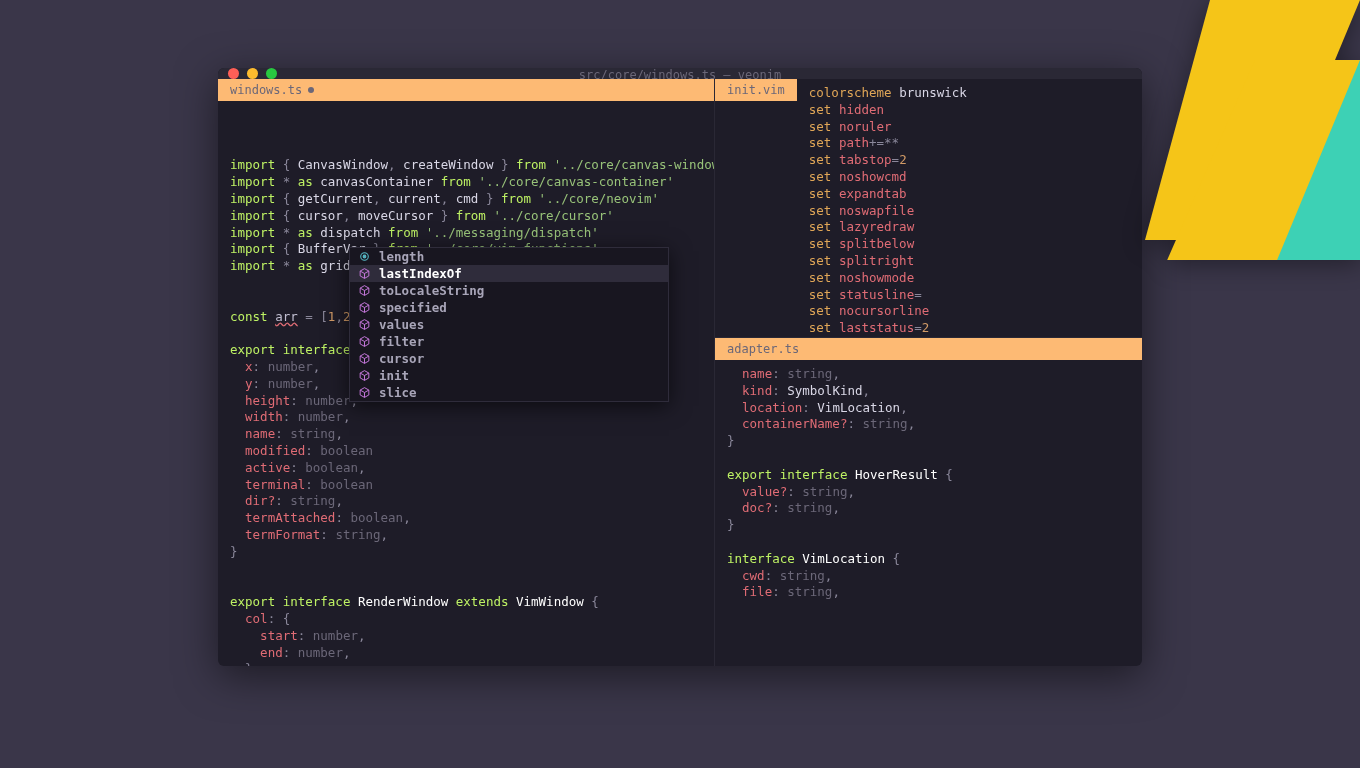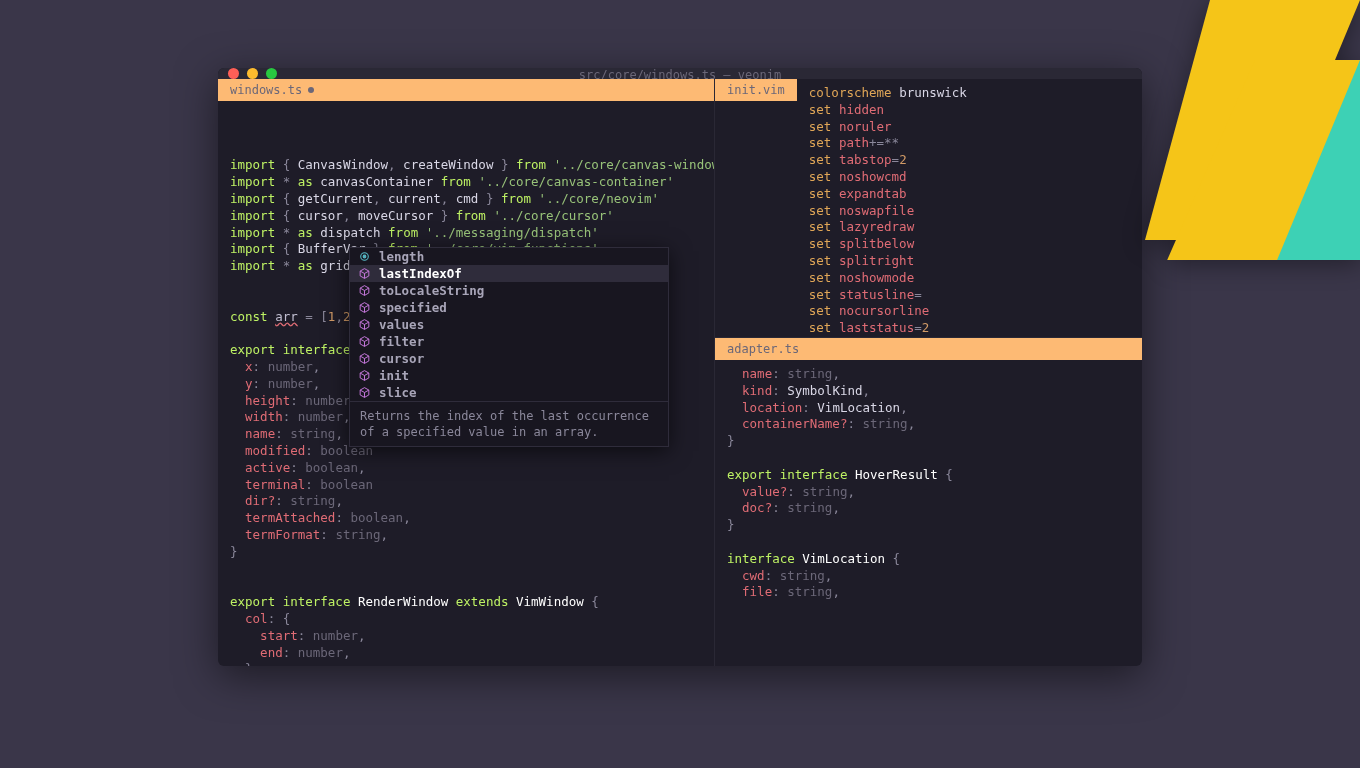--- a/index.html
+++ b/index.html
@@ -284,17 +284,16 @@
         </div>
         <div class="ac-item">
           <span class="ac-icon">
             <svg viewBox="0 0 24 24" fill="none" stroke="#c678dd" stroke-width="1.8">
               <path d="M12 3 4 7.5v9L12 21l8-4.5v-9z"></path>
               <path d="M4 7.5 12 12l8-4.5M12 12v9"></path>
             </svg>
           </span>
           <span>slice</span>
         </div>
-        <div class="ac-doc">Returns the index of the last occurrence of a specified value in an array.</div>
       </div>
   </div>
 
 </div>
 
 </body></html>

